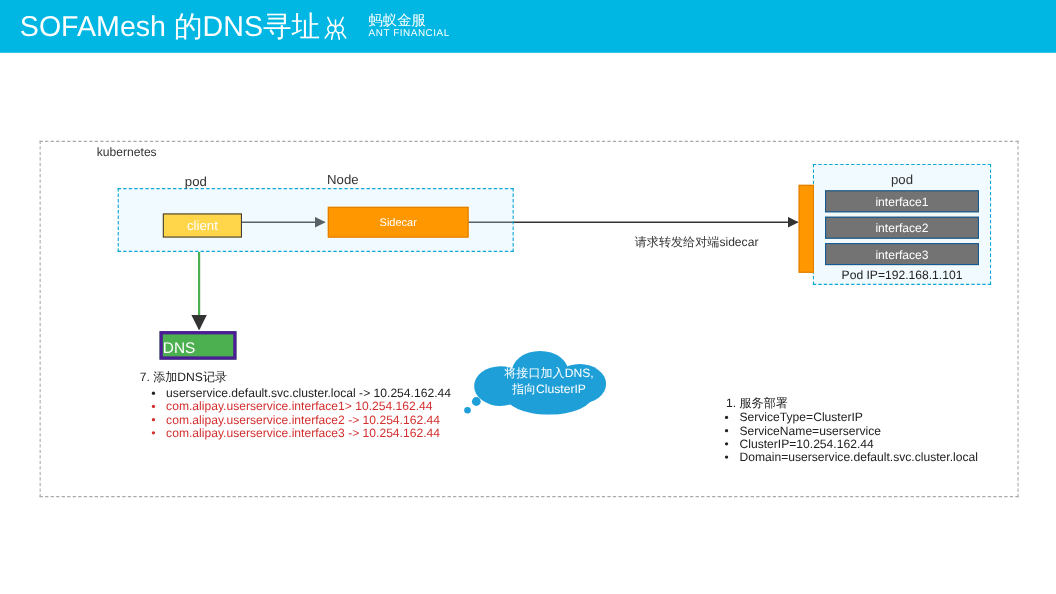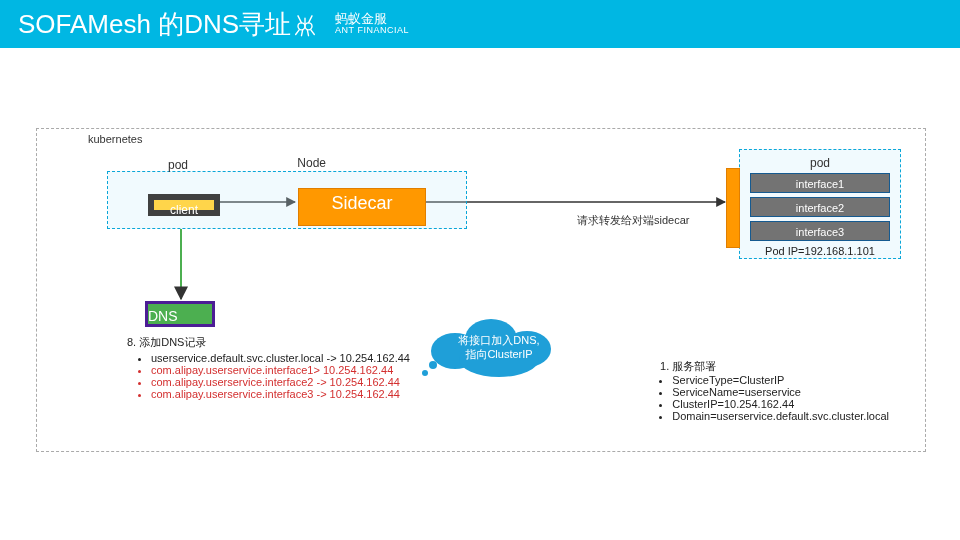--- a/index.html
+++ b/index.html
@@ -13,22 +13,22 @@
 
   .canvas { position: relative; width: 100%; height: 492px; }
 
   .k8s-box { position: absolute; left: 36px; top: 80px; width: 890px; height: 324px; border: 1px dashed #aaa; }
   .k8s-label { position: absolute; left: 10px; top: 4px; font-size: 11px; color: #333; padding-left: 41px; }
 
   .node-box { position: absolute; left: 70px; top: 42px; width: 360px; height: 58px; border: 1px dashed #0aa6d8; background: rgba(200,235,250,0.25); }
   .node-label { position: absolute; right: 140px; top: -16px; font-size: 12px; color: #333; }
   .pod-label-left { position: absolute; left: 60px; top: -14px; font-size: 12px; color: #333; }
 
-  .client-box { position: absolute; left: 40px; top: 22px; width: 72px; height: 22px; background: #ffd54a; border: 6px solid #404040; color: #fff; text-align: center; font-size: 12px; line-height: 20px; }
-  .sidecar-box { position: absolute; left: 190px; top: 16px; width: 128px; height: 38px; background: #ff9800; border: 1px solid #e07e00; color: #fff; text-align: center; font-size: 18px; line-height: 28px; }
+  .client-box { position: absolute; left: 40px; top: 22px; width: 72px; height: 22px; background: #ffd54a; border: 1px solid #404040; color: #fff; text-align: center; font-size: 12px; line-height: 20px; }
+  .sidecar-box { position: absolute; left: 190px; top: 16px; width: 128px; height: 28px; background: #ff9800; border: 1px solid #e07e00; color: #fff; text-align: center; font-size: 10px; line-height: 28px; }
 
   .pod-box { position: absolute; right: 24px; top: 20px; width: 162px; height: 110px; border: 1px dashed #0aa6d8; background: rgba(200,235,250,0.25); padding: 6px 10px 2px; }
   .pod-title { text-align: center; font-size: 12px; color: #333; margin-bottom: 3px; }
   .sidecar-bar { position: absolute; left: -14px; top: 18px; width: 14px; height: 80px; background: #ff9800; border: 1px solid #e07e00; }
   .iface { background: #737373; color: #fff; font-size: 11px; text-align: center; height: 20px; line-height: 20px; margin-bottom: 4px; border: 1px solid #155a90; }
   .podip { font-size: 11px; color: #222; text-align: center; margin-top: 2px; }
 
   .dns-box { position: absolute; left: 108px; top: 172px; width: 70px; height: 26px; background: #4caf50; border: 3px solid #4c1d95; color: #fff; text-align: left; font-size: 14px; line-height: 24px; }
 
   .dns-records { position: absolute; left: 90px; top: 206px; font-size: 11px; color: #222; }
@@ -101,21 +101,21 @@
       <div class="pod-title">pod</div>
       <div class="iface">interface1</div>
       <div class="iface">interface2</div>
       <div class="iface">interface3</div>
       <div class="podip">Pod IP=192.168.1.101</div>
     </div>
 
     <div class="dns-box">DNS</div>
 
     <div class="dns-records">
-      <div class="hdr">8. 添加DNS记录</div>
+      <div class="hdr">7. 添加DNS记录</div>
       <ul>
         <li>userservice.default.svc.cluster.local -&gt; 10.254.162.44</li>
         <li class="red">com.alipay.userservice.interface1&gt; 10.254.162.44</li>
         <li class="red">com.alipay.userservice.interface2 -&gt; 10.254.162.44</li>
         <li class="red">com.alipay.userservice.interface3 -&gt; 10.254.162.44</li>
       </ul>
     </div>
 
     <div class="cloud">
       <svg width="160" height="60" viewBox="0 0 160 60">

